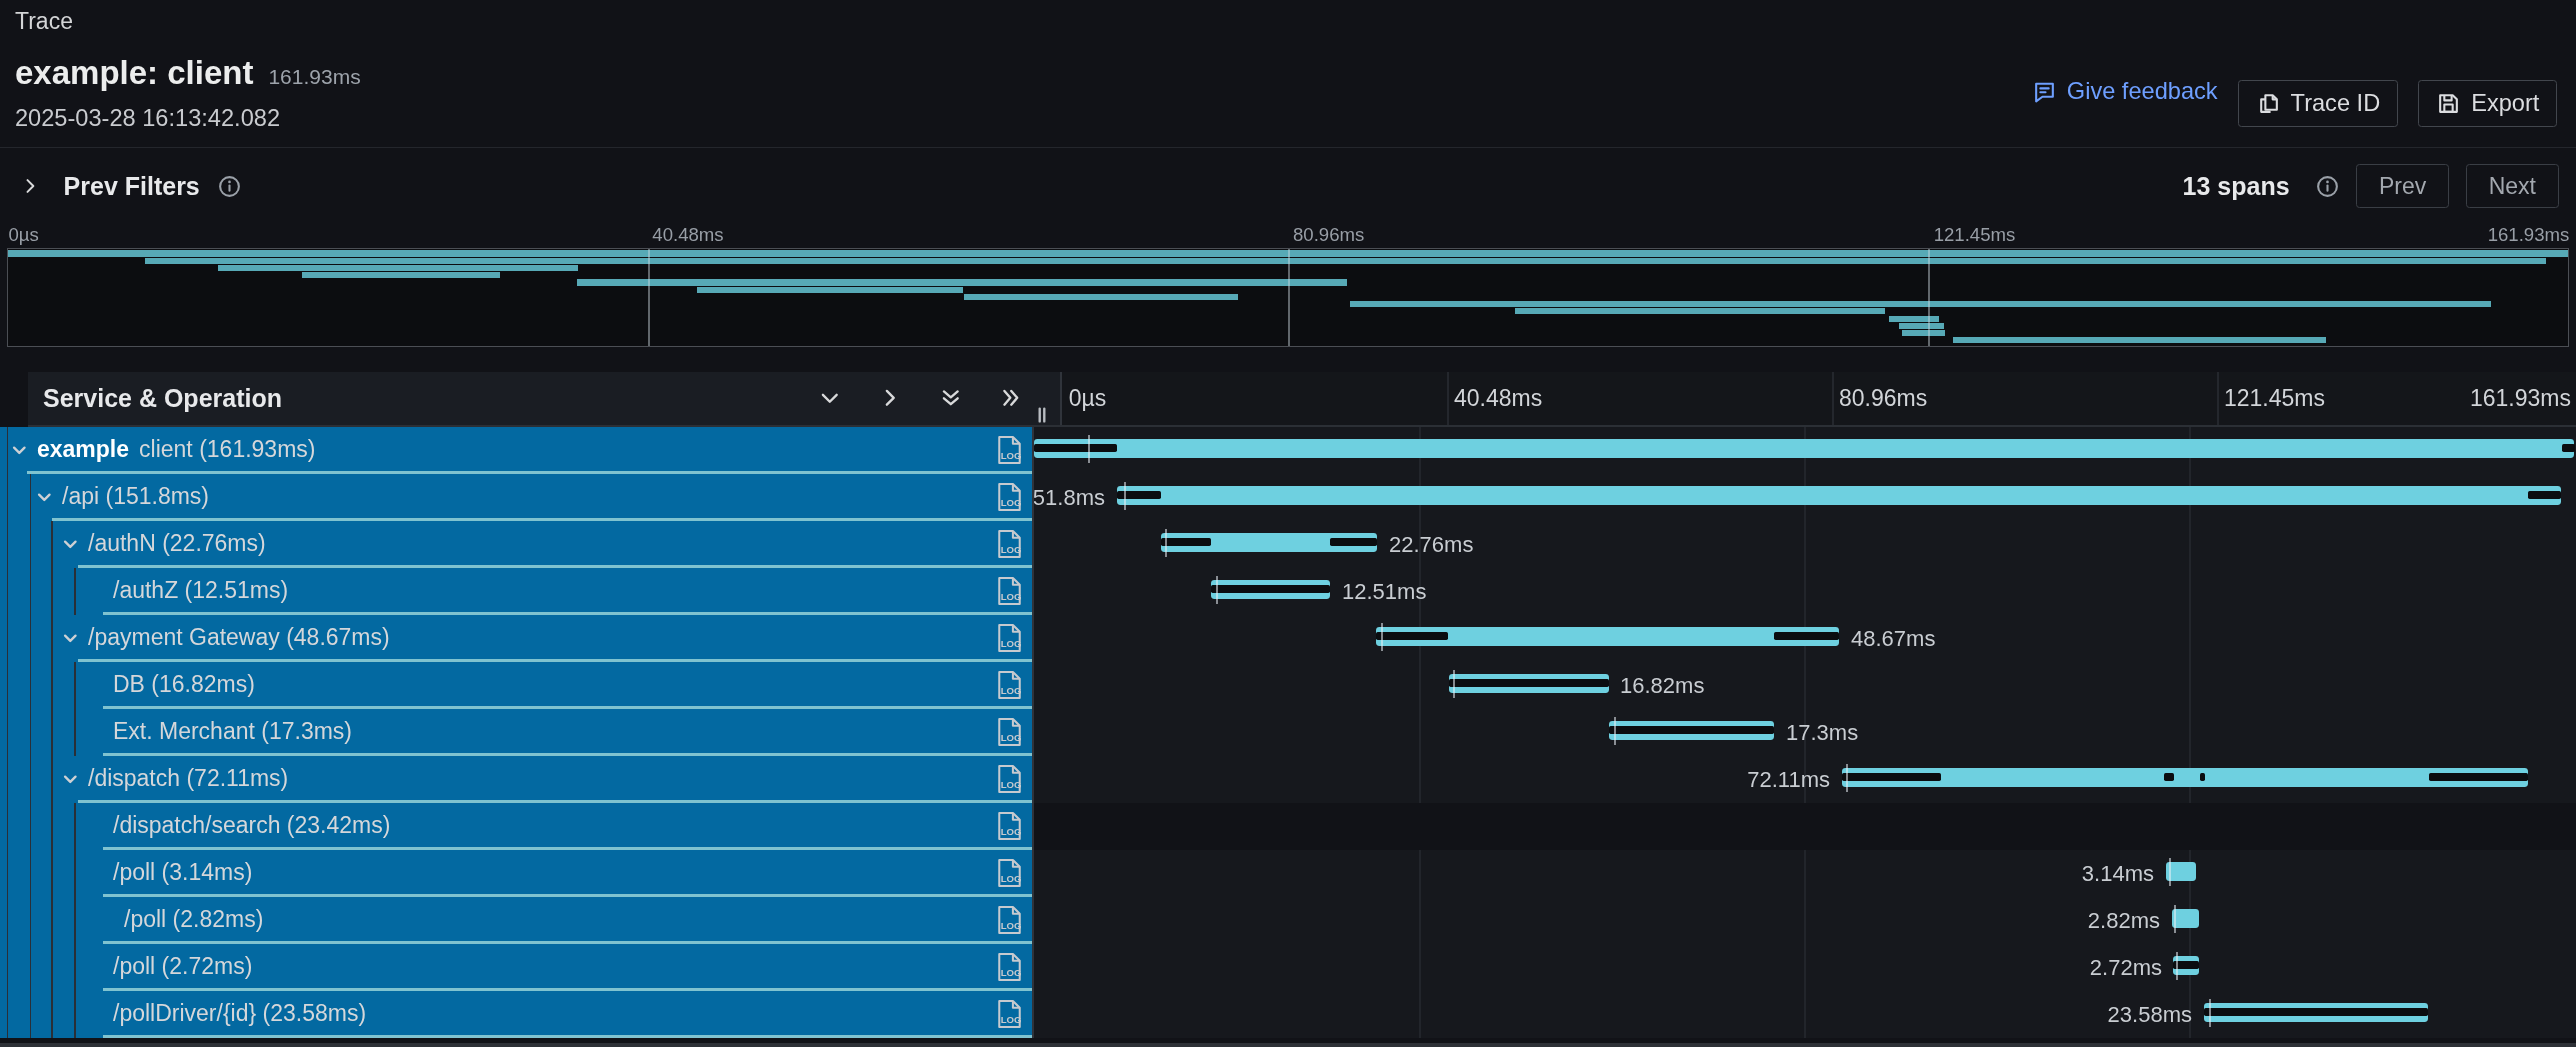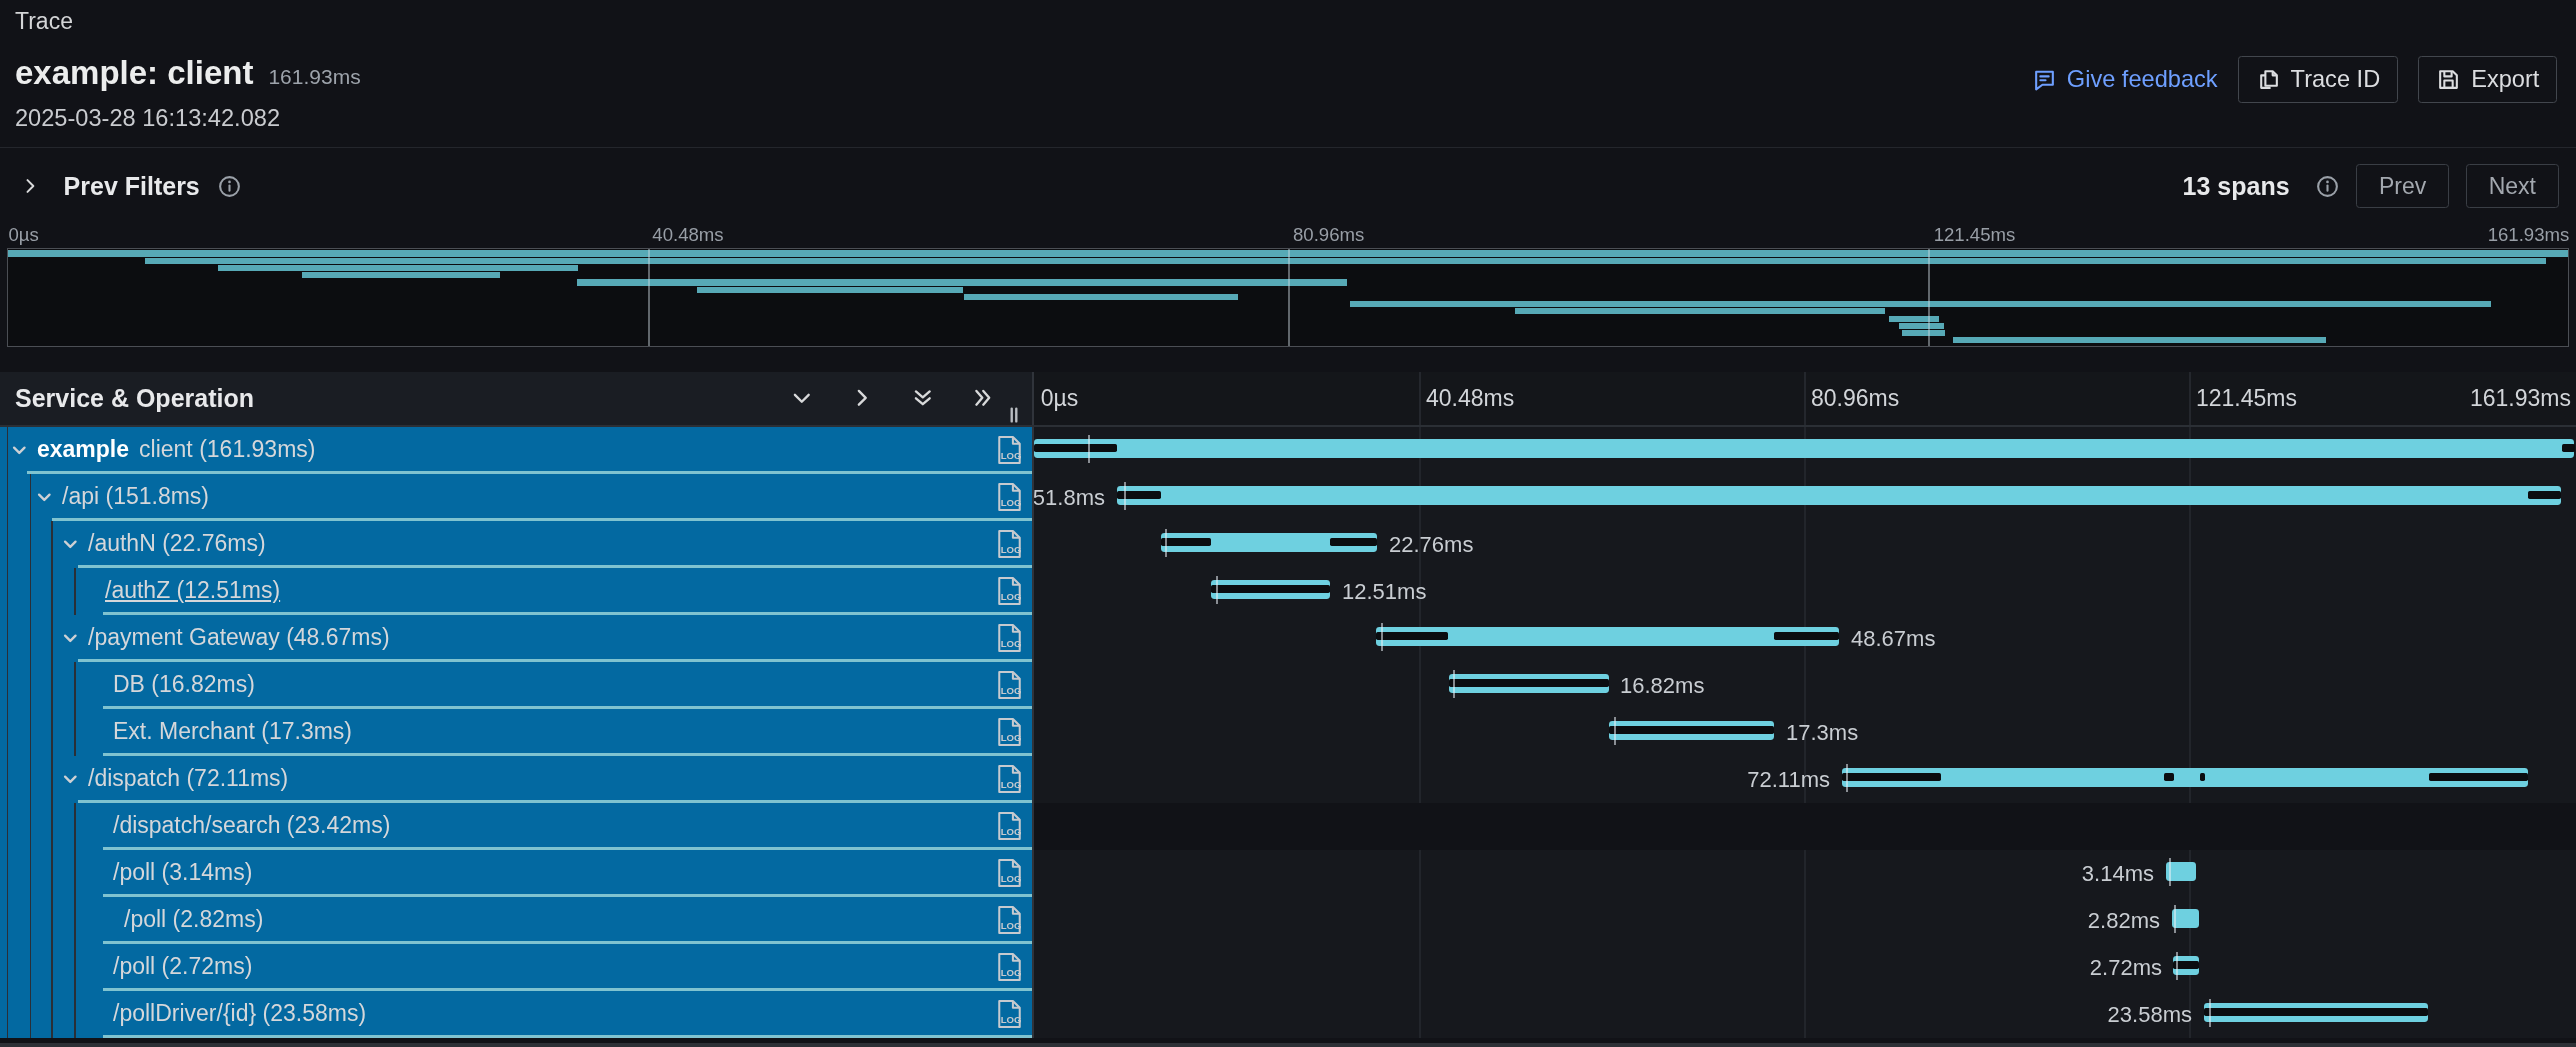--- a/index.html
+++ b/index.html
@@ -15,21 +15,21 @@
   .header { position:relative; height:148px; border-bottom:1.7px solid #24262c; }
   .breadcrumb { position:absolute; left:15px; top:8.4px; font-size:23px; color:#d4d5d7; font-weight:500; }
   .title-row { position:absolute; left:15px; top:54px; display:flex; align-items:baseline; gap:15px; }
   .title-row h1 { margin:0; font-size:33px; font-weight:600; color:#eceded; }
   .t-dur { font-size:21px; color:#9da3ab; }
   .timestamp { position:absolute; left:15px; top:105px; font-size:23.6px; color:#c9cbcf; }
   .actions { position:absolute; right:18.6px; top:56px; display:flex; align-items:center; gap:20px; }
   .feedback { display:flex; gap:10px; align-items:center; color:var(--link,#6e9fff); font-size:23.6px; font-weight:500; cursor:pointer; }
   .btn { display:flex; align-items:center; gap:10px; height:47px; padding:0 17px;
          border:1.7px solid #42464d; border-radius:3.4px; background:transparent;
-         color:#dcdde0; font-size:23.6px; font-weight:500; font-family:inherit; cursor:pointer; }
+         color:#dcdde0; font-size:23.6px; font-weight:500; font-family:inherit; cursor:pointer;margin-top:24px; }
 
   
   .filters { height:76px; display:flex; align-items:center; padding:0 17px 0 20px; }
   .f-chev { color:#d8d9da; display:flex; }
   .f-title { margin-left:23.6px; font-size:25px; font-weight:700; color:#e8e9eb; }
   .icon-info { color:#9aa0a8; display:flex; margin-left:17px; }
   .f-right { margin-left:auto; display:flex; align-items:center; gap:8px; }
   .f-count { font-size:25px; font-weight:700; color:#e8e9eb; }
   .btn-sm { height:44px; padding:0 22px; border:1.7px solid #3a3e45; border-radius:3.4px;
             background:transparent; color:#a3a8af; font-size:23px; font-family:inherit; cursor:pointer; }
@@ -37,21 +37,21 @@
 
   
   .mm-labels { position:relative; height:22px; margin:0 6.7px; font-size:18.6px; color:#989ea6; }
   .mm-labels span { position:absolute; top:0; white-space:nowrap; }
   .mm-box { position:relative; margin:1.7px 6.7px 0; height:99px; background:#0c0d10; border:1.7px solid #4b4e54; }
   .mm-bar { position:absolute; height:6.7px; background:var(--mmbar,#57a9b6); }
   .mm-grid { position:absolute; top:0; bottom:0; width:1.7px; background:rgba(205,216,224,.45); z-index:3; }
   .gap { height:25px; }
 
   
-  .thead { display:flex; height:55px; border-bottom:2.5px solid #2b2f35; }
+  .thead { display:flex; height:55px; border-bottom:2.5px solid #2b2f35;margin-left:28px; }
   .th-left { width:1034px; flex:none; border-right:2.5px solid #30343b; background:#1a1d23;
              display:flex; align-items:center; padding-left:15px; position:relative; }
   .th-title { font-size:25px; font-weight:700; color:#e8e9eb; }
   .th-icons { margin-left:auto; margin-right:37px; display:flex; gap:37px; color:#d8d9da; }
   .th-icons .ic { display:flex; cursor:pointer; }
   .grip { position:absolute; right:6.7px; bottom:-1.7px; color:#b9bdc2; display:flex; cursor:col-resize; }
   .th-axis { flex:1; background:#14161a; position:relative; font-size:23px; color:#d2d5d9; }
   .th-axis span { position:absolute; top:50%; transform:translateY(-50%); white-space:nowrap; }
   .grid { position:absolute; top:0; bottom:0; width:1.7px; background:#24272d; }
 
@@ -309,21 +309,21 @@
         <div class="tick" style="left: 131px;"></div>
         <div class="dur" style="left: 355px;">22.76ms</div>
       </div>
     </div>
     <div class="row">
       <div class="name-cell">
         <div class="guide" style="left: 6.7px;"></div>
         <div class="guide" style="left: 29.5px;"></div>
         <div class="guide" style="left: 51px;"></div>
         <div class="guide" style="left: 74px;"></div>
-        <div class="row-label" style="left: 105px; text-decoration: underline;">/authZ (12.51ms)</div>
+        <div class="row-label" style="left: 113px;">/authZ (12.51ms)</div>
         <div class="log-btn">
           <svg width="25" height="30" viewBox="0 0 22 26" fill="none" stroke="currentColor" stroke-width="1.8" stroke-linejoin="round">
             <path d="M2 1.5h12l6 6v17H2z"></path>
             <path d="M14 1.5v6h6"></path>
             <text x="3.2" y="20.5" font-size="8.5" font-weight="bold" font-family="Liberation Sans, sans-serif" fill="currentColor" stroke="none">LOG</text>
           </svg>
         </div>
         <div class="underline" style="left: 103px;"></div>
       </div>
       <div class="tl-cell">

